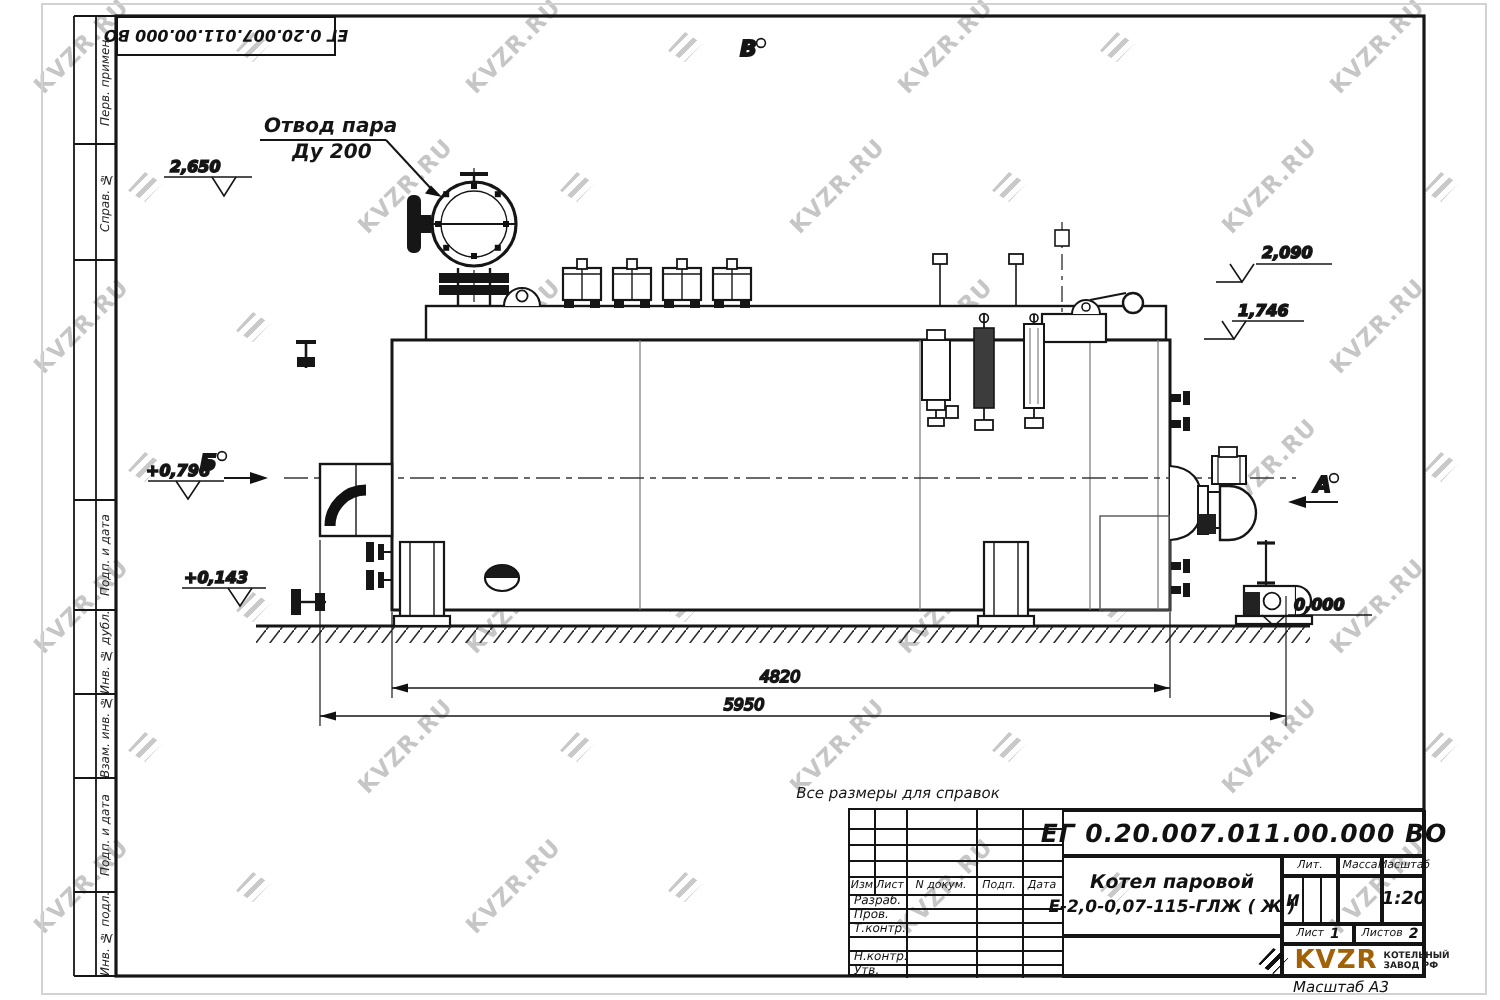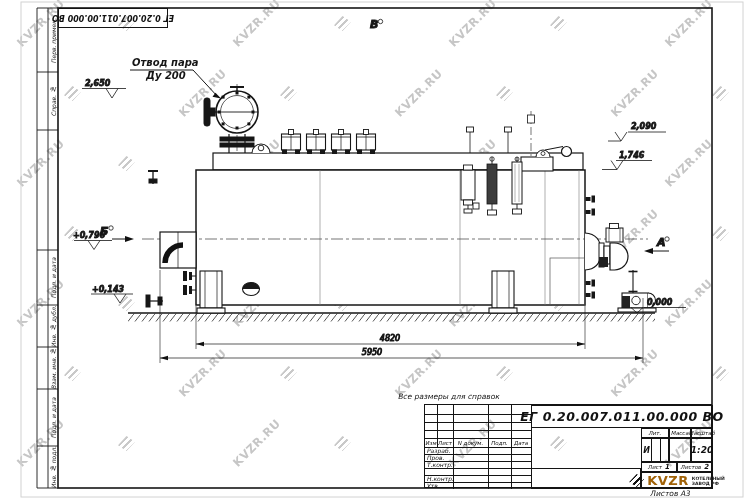--- a/index.html
+++ b/index.html
@@ -418,20 +418,24 @@
     <div class="tc tiny" style="left:63px;top:33px;width:23px;height:9px;border:none;">Подп.</div>
     <div class="tc tiny" style="left:86px;top:33px;width:20px;height:9px;border:none;">Дата</div>
 
     <div class="tc rowlab" style="left:0;top:42px;width:28px;height:7px;">Разраб.</div>
     <div class="tc rowlab" style="left:0;top:49px;width:28px;height:7px;">Пров.</div>
     <div class="tc rowlab" style="left:0;top:56px;width:28px;height:7px;">Т.контр.</div>
     <div class="tc rowlab" style="left:0;top:70px;width:28px;height:7px;">Н.контр.</div>
     <div class="tc rowlab" style="left:0;top:77px;width:28px;height:7px;">Утв.</div>
 
     <div class="tc" style="left:106px;top:0;width:182px;height:23px;font-size:12.5px;letter-spacing:.5px;">ЕГ 0.20.007.011.00.000  ВО</div>
+    <div class="tc" style="left:106px;top:23px;width:110px;height:40px;flex-direction:column;line-height:12px;font-size:9.5px;">
+      <span>Котел паровой</span>
+      <span style="font-size:8.5px;">Е-2,0-0,07-115-ГЛЖ ( Ж )</span>
+    </div>
     <div class="tc" style="left:106px;top:63px;width:110px;height:21px;"></div>
     <div class="tc tiny" style="left:216px;top:23px;width:28px;height:10px;">Лит.</div>
     <div class="tc tiny" style="left:244px;top:23px;width:22px;height:10px;">Масса</div>
     <div class="tc tiny" style="left:266px;top:23px;width:22px;height:10px;">Масштаб</div>
     <div class="tc" style="left:216px;top:33px;width:28px;height:24px;">
       <div class="vl" style="left:8.5px;top:0;height:22px;"></div>
       <div class="vl" style="left:17.5px;top:0;height:22px;"></div>
       <span style="position:absolute;left:0;width:9px;text-align:center;">И</span>
     </div>
     <div class="tc" style="left:244px;top:33px;width:22px;height:24px;"></div>
@@ -447,14 +451,14 @@
     <div class="tc" style="left:216px;top:67px;width:72px;height:17px;gap:3px;">
       <span class="logo-ic"></span>
       <span class="logo-word">KVZR</span>
       <span class="logo-sub">
         <span>КОТЕЛЬНЫЙ</span>
         <span>ЗАВОД РФ</span>
       </span>
     </div>
   </div>
 
-  <div id="fmt">Листов А3</div>
+  <div id="fmt">Масштаб А3</div>
 </div>
 
 </body></html>

